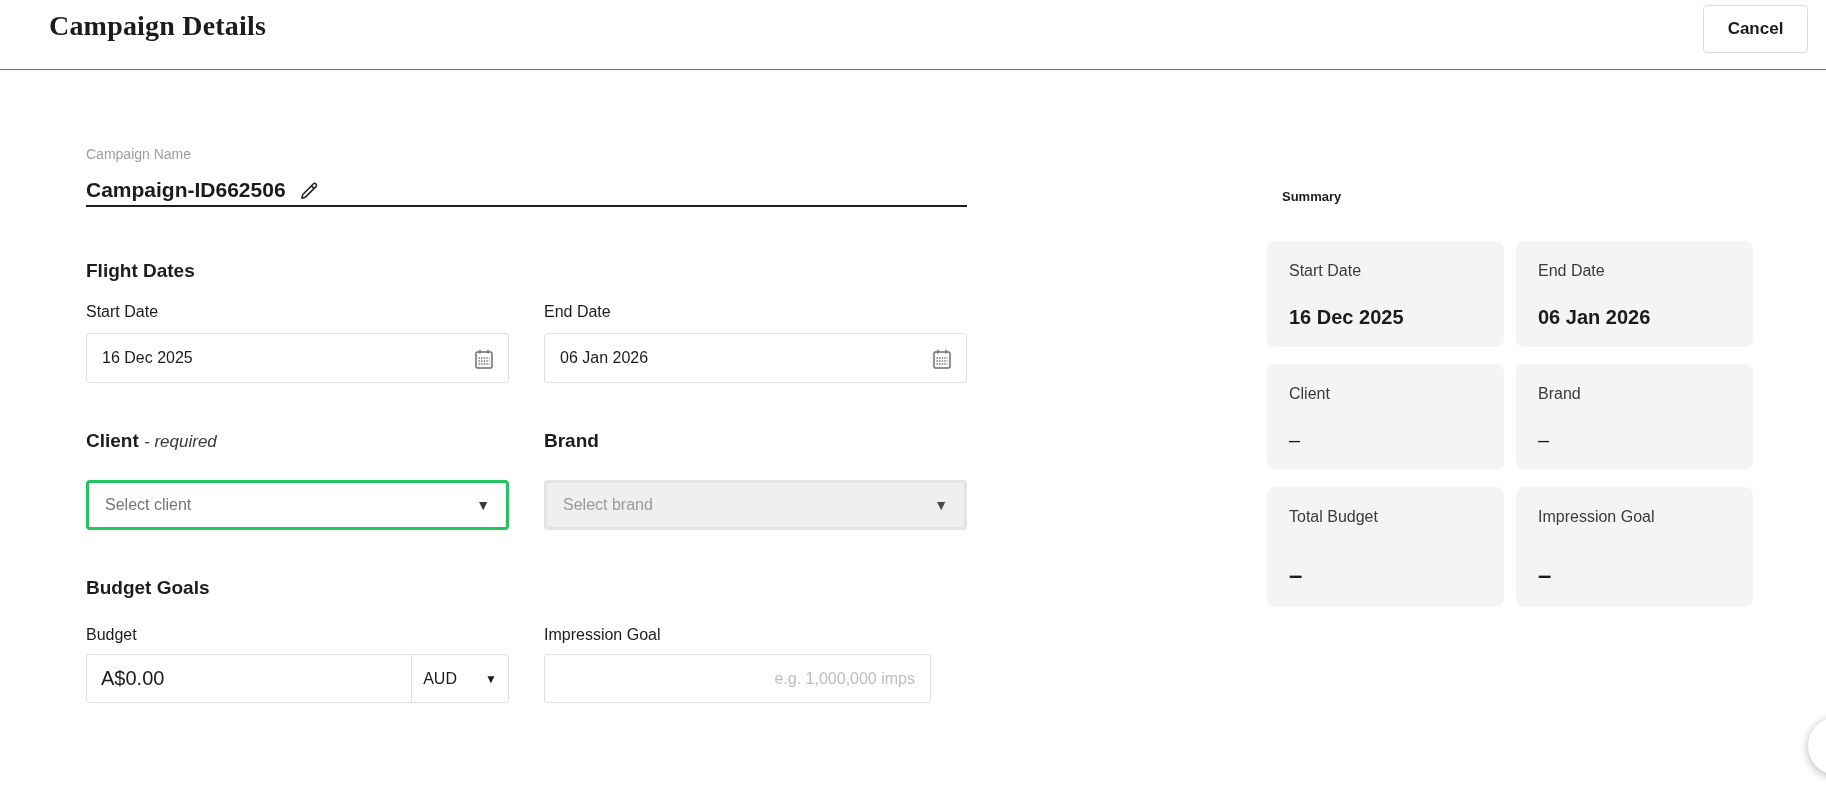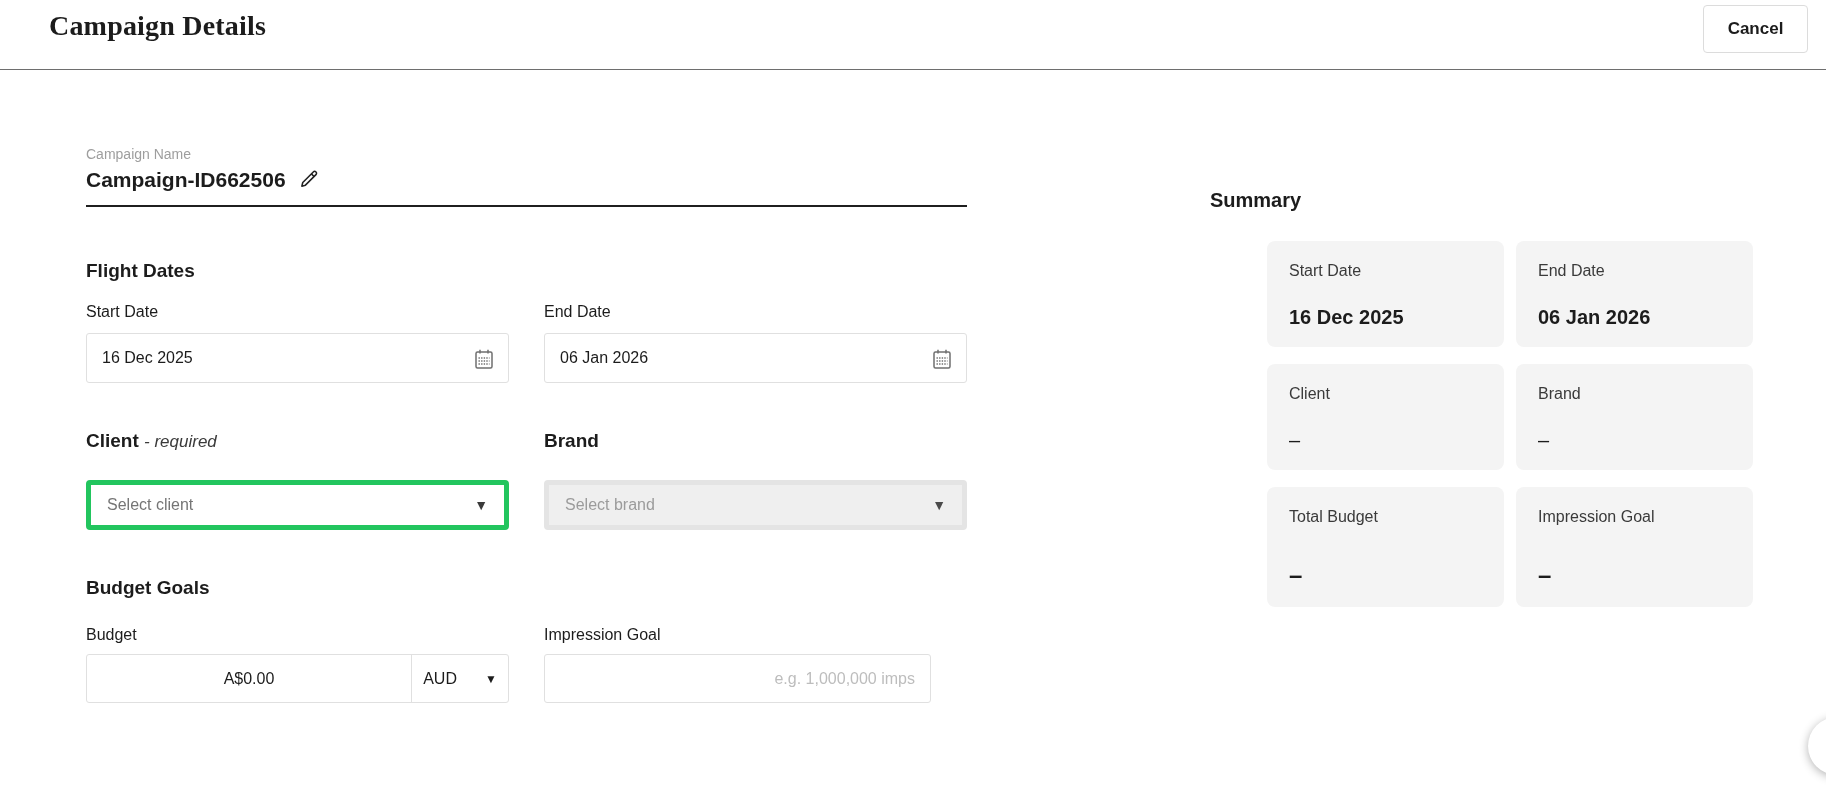--- a/index.html
+++ b/index.html
@@ -32,21 +32,21 @@
     background: #6e6e6e;
   }
 
   
   .cn-label {
     position: absolute; left: 86px; top: 146px;
     font-size: 14px; color: #9e9e9e;
   }
   .cn-row {
     position: absolute; left: 86px; top: 168px; height: 34px;
-    display: flex; align-items: flex-start; gap: 12px;
+    display: flex; align-items: flex-end; gap: 12px;
   }
   .cn-value { font-size: 21px; font-weight: bold; color: #1c1c1c; }
   .cn-row svg { width: 22px; height: 22px; cursor: pointer; }
   .cn-underline {
     position: absolute; left: 86px; top: 205px; width: 881px; height: 2px;
     background: #1f1f1f;
   }
 
   
   .sec-heading { position: absolute; font-size: 19px; font-weight: bold; color: #1c1c1c; }
@@ -62,40 +62,40 @@
     width: 100%; height: 100%; border: none; outline: none; background: transparent;
     font-family: inherit; font-size: 16px; color: #1c1c1c; padding: 0 48px 0 15px;
   }
   .cal-icon {
     position: absolute; right: 12px; top: 13px; width: 24px; height: 24px;
     pointer-events: auto; cursor: pointer;
   }
 
   .select-box {
     position: absolute; width: 423px; height: 50px;
-    border: 5px solid #22c55e; border-radius: 4px; background: #ffffff;
+    border: 3px solid #22c55e; border-radius: 4px; background: #ffffff;
     display: flex; align-items: center; justify-content: space-between;
     padding: 0 16px; cursor: pointer;
   }
   .select-box .sel-text { font-size: 16px; color: #757575; }
   .select-box .sel-arrow { font-size: 14px; color: #3a3a3a; }
   .select-box.disabled { background: #efefef; border-color: #e4e4e4; cursor: default; }
   .select-box.disabled .sel-text { color: #9b9b9b; }
   .select-box.disabled .sel-arrow { color: #4a4a4a; }
 
   
   .budget-group {
     position: absolute; left: 86px; top: 654px; width: 423px; height: 49px;
     border: 1px solid #e0e0e0; border-radius: 3px; background: #ffffff;
     display: flex; align-items: stretch;
   }
   .budget-group input {
     flex: 1; min-width: 0; border: none; outline: none; background: transparent;
-    font-family: inherit; font-size: 16px; color: #1c1c1c;
-    text-align: center; padding: 0 14px;
+    font-family: inherit; font-size: 20px; color: #1c1c1c;
+    text-align: left; padding: 0 14px;
   }
   .budget-divider { width: 1px; background: #e0e0e0; }
   .currency-select {
     width: 96px; display: flex; align-items: center; justify-content: center;
     gap: 28px; cursor: pointer;
   }
   .currency-select .cur-text { font-size: 16px; color: #1c1c1c; }
   .currency-select .cur-arrow { font-size: 12px; color: #1c1c1c; }
 
   .imp-box {
@@ -104,22 +104,22 @@
   }
   .imp-box input {
     width: 100%; height: 100%; border: none; outline: none; background: transparent;
     font-family: inherit; font-size: 16px; color: #1c1c1c;
     text-align: right; padding: 0 15px;
   }
   .imp-box input::placeholder { color: #bdbdbd; opacity: 1; }
 
   
   .summary-heading {
-    position: absolute; left: 1210px; top: 189px;
-    font-size: 20px; font-weight: bold; color: #1c1c1c;
+    position: absolute; left: 1282px; top: 189px;
+    font-size: 13px; font-weight: bold; color: #1c1c1c;
   }
   .card {
     position: absolute; width: 237px;
     background: #f4f4f4; border-radius: 8px;
     padding: 21px 22px 18px 22px;
     display: flex; flex-direction: column; justify-content: space-between;
   }
   .card .card-label { font-size: 16px; color: #3a3a3a; }
   .card .card-value { font-size: 20px; font-weight: bold; color: #1c1c1c; }
   .card .card-value.dash-regular { font-weight: normal; font-size: 20px; }

